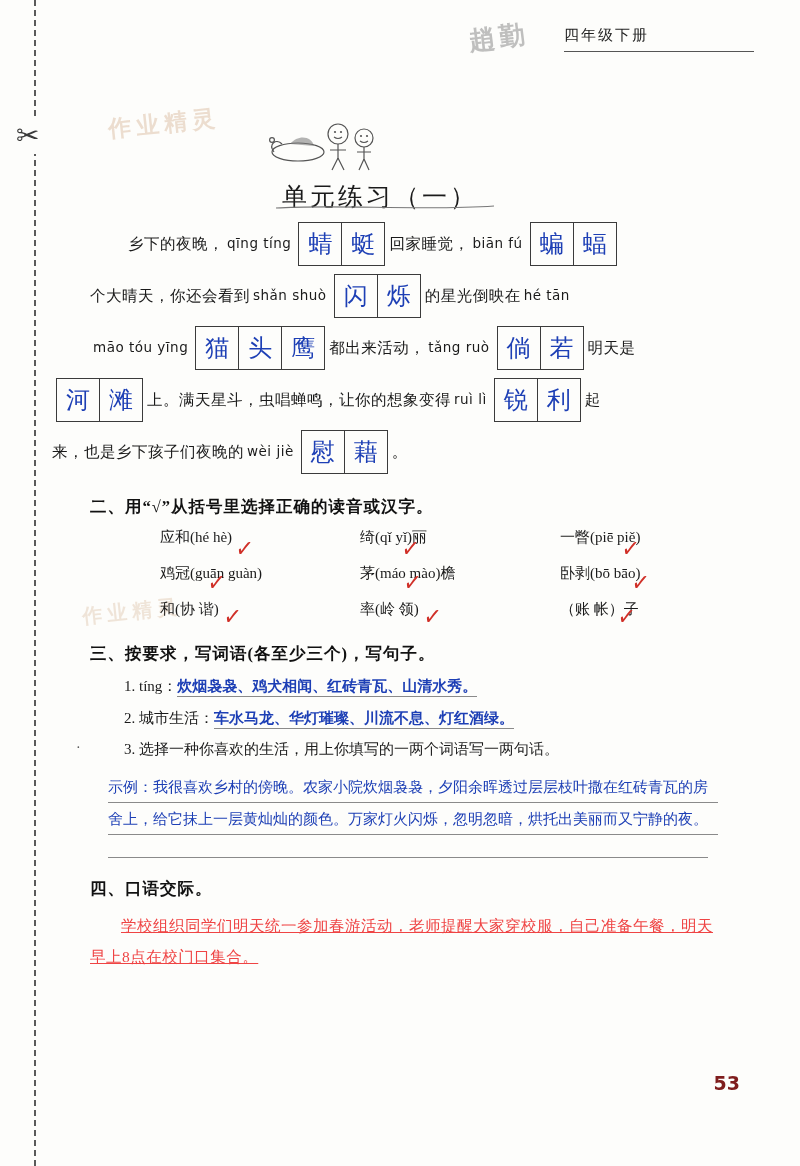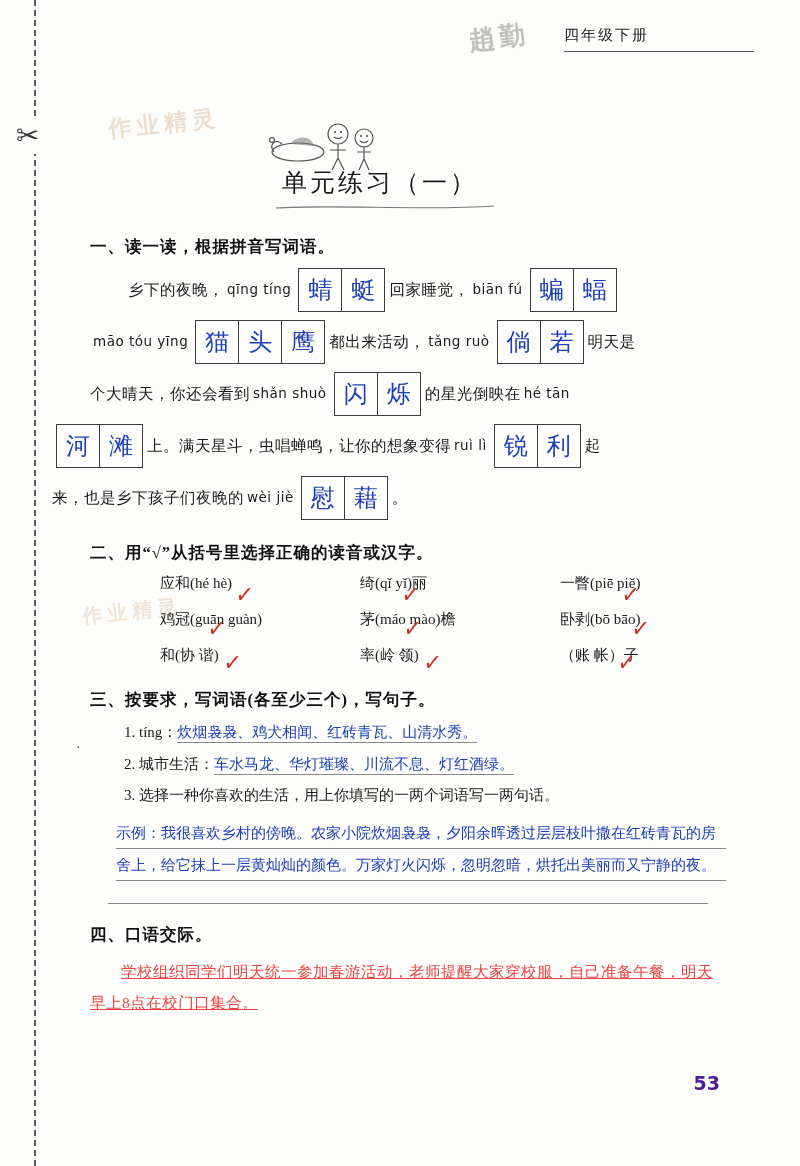--- a/index.html
+++ b/index.html
@@ -87,21 +87,21 @@
   .doodle {
     position: absolute;
     left: 268px;
     top: 118px;
     width: 130px;
     height: 56px;
   }
   .title {
     position: absolute;
     left: 282px;
-    top: 166px;
+    top: 180px;
     font-size: 25px;
     letter-spacing: 3px;
     color: #1b1b1b;
   }
   .title-underline {
     position: absolute;
     left: 274px;
     top: 203px;
     width: 222px;
     height: 8px;
@@ -184,27 +184,28 @@
     font-size: 15px;
     color: #1a1a1a;
     margin: 9px 0 0 34px;
     line-height: 1.5;
   }
   .handwritten {
     color: #1d3fb5;
     font-family: "DejaVu Serif", serif;
     border-bottom: 1px solid #8a8a8a;
     padding-bottom: 1px;
+    font-weight: bold;
   }
   .para-hand {
     color: #1d3fb5;
     font-family: "DejaVu Serif", serif;
     font-size: 15px;
     line-height: 2.15;
-    margin: 10px 0 0 26px;
+    margin: 10px 0 0 18px;
     width: 610px;
     background:
       repeating-linear-gradient(to bottom,
         rgba(0,0,0,0) 0px,
         rgba(0,0,0,0) 31px,
         #8a8a8a 31px,
         #8a8a8a 32px);
   }
   .hr-rule {
     border: none;
@@ -219,25 +220,25 @@
     color: #ef4444;
     line-height: 2.0;
     margin-top: 8px;
     text-indent: 2em;
     letter-spacing: .5px;
     text-decoration: underline;
   }
 
   .page-num {
     position: absolute;
-    right: 80px;
+    right: 60px;
     bottom: 72px;
     font-size: 19px;
     font-weight: bold;
-    color: #4c1d95;
+    color: #7f1d1d;
     font-family: "DejaVu Sans", sans-serif;
   }
   .dot-marker {
     position: absolute;
     left: 76px;
     top: 740px;
     font-size: 14px;
     color: #555;
   }
 </style>
@@ -275,64 +276,63 @@
     <path d="M96 29 v12 M89 34 h14 M96 41 l-5 11 M96 41 l5 11" stroke="#555" stroke-width="1.2" fill="none"></path>
   </svg>
 
   <div class="title">单元练习（一）</div>
   <svg class="title-underline" viewBox="0 0 222 8">
     <path d="M2 5 C60 1, 150 8, 220 3" stroke="#777" stroke-width="1.2" fill="none"></path>
   </svg>
 
   <div class="content">
 
-    <div class="sec-head">一、读一读，根据拼音写词语。</div>
 
     <div class="q-line" style="margin-left:38px;">
       <span class="txt">乡下的夜晚，</span>
       <span class="pinyin">qīng tíng</span>
       <span class="boxes">
         <span class="cell">蜻</span>
         <span class="cell">蜓</span>
       </span>
       <span class="txt">回家睡觉，</span>
       <span class="pinyin">biān fú</span>
       <span class="boxes">
         <span class="cell">蝙</span>
         <span class="cell">蝠</span>
       </span>
     </div>
 
     <div class="q-line">
+      <span class="txt">个大晴天，你还会看到</span>
+      <span class="pinyin">shǎn shuò</span>
+      <span class="boxes">
+        <span class="cell">闪</span>
+        <span class="cell">烁</span>
+      </span>
+      <span class="txt">的星光倒映在</span>
+      <span class="pinyin">hé tān</span>
+    </div>
+
+    <div class="q-line">
       <span class="pinyin">māo tóu yīng</span>
       <span class="boxes">
         <span class="cell">猫</span>
         <span class="cell">头</span>
         <span class="cell">鹰</span>
       </span>
       <span class="txt">都出来活动，</span>
       <span class="pinyin">tǎng ruò</span>
       <span class="boxes">
         <span class="cell">倘</span>
         <span class="cell">若</span>
       </span>
       <span class="txt">明天是</span>
     </div>
 
-    <div class="q-line">
-      <span class="txt">个大晴天，你还会看到</span>
-      <span class="pinyin">shǎn shuò</span>
-      <span class="boxes">
-        <span class="cell">闪</span>
-        <span class="cell">烁</span>
-      </span>
-      <span class="txt">的星光倒映在</span>
-      <span class="pinyin">hé tān</span>
-    </div>
-
     <div class="q-line" style="margin-left:-38px;">
       <span class="boxes">
         <span class="cell">河</span>
         <span class="cell">滩</span>
       </span>
       <span class="txt">上。满天星斗，虫唱蝉鸣，让你的想象变得</span>
       <span class="pinyin">ruì lì</span>
       <span class="boxes">
         <span class="cell">锐</span>
         <span class="cell">利</span>

